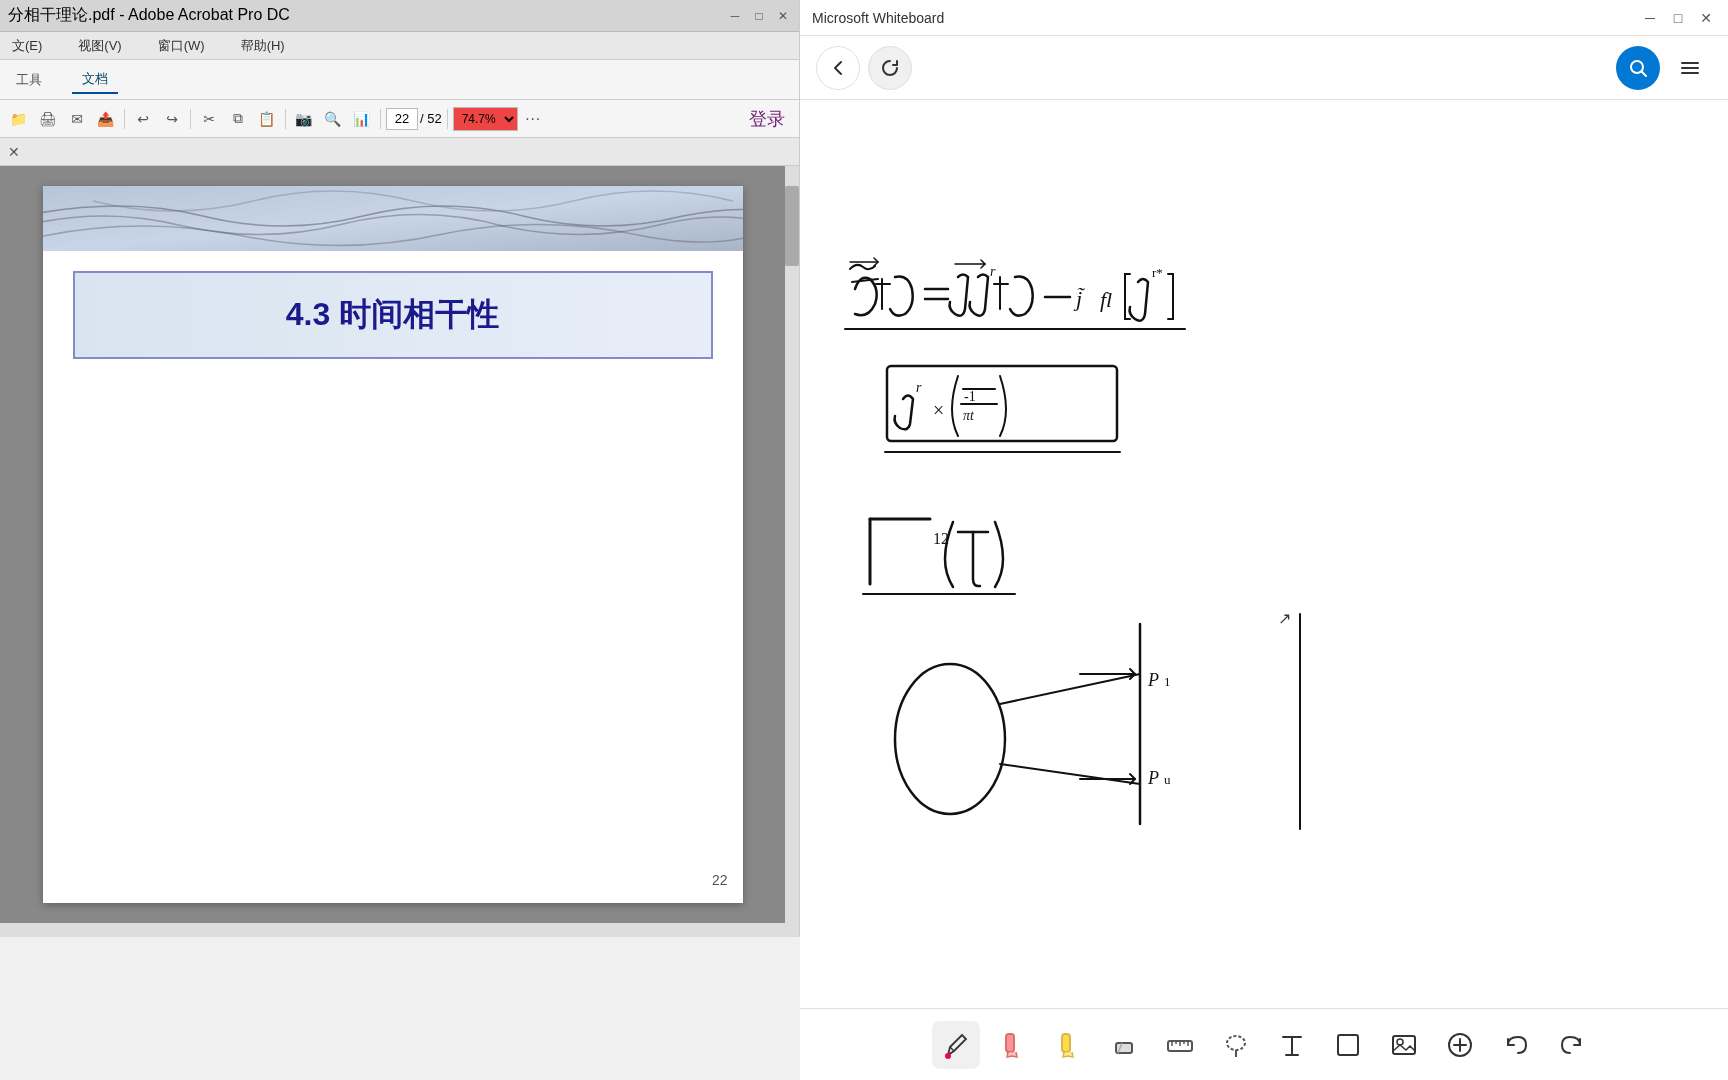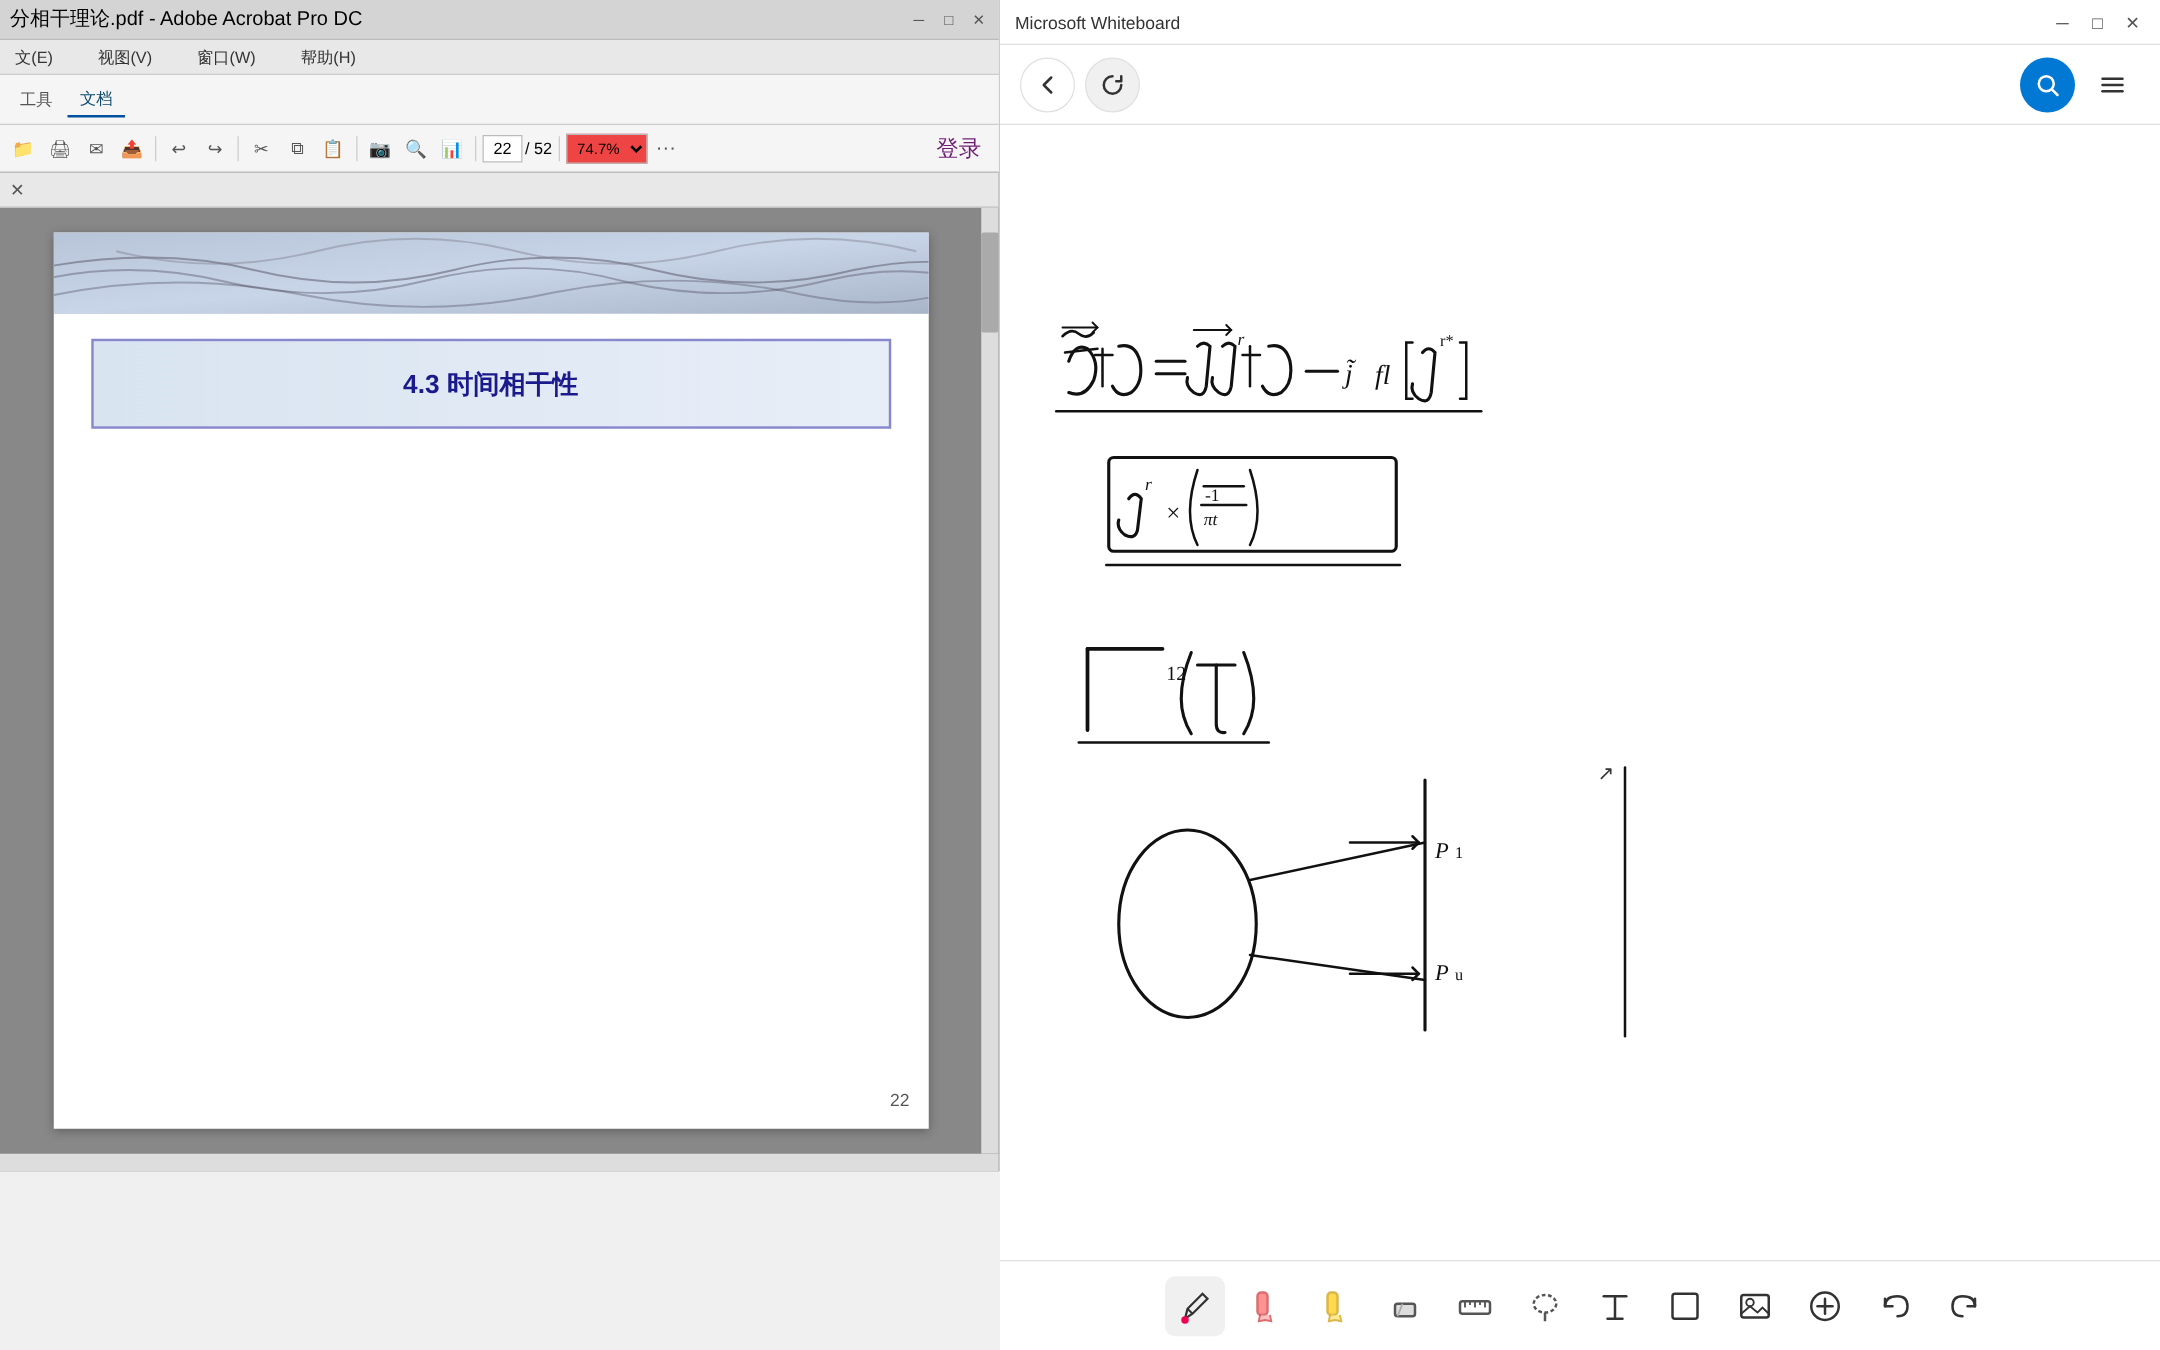--- a/index.html
+++ b/index.html
@@ -57,21 +57,21 @@
       padding: 2px 8px;
       cursor: pointer;
     }
 
     #acrobat-toolbar {
       height: 40px;
       background: #f5f5f5;
       display: flex;
       align-items: center;
       padding: 0 6px;
-      gap: 2px;
+      gap: 20px;
       border-bottom: 1px solid #ccc;
     }
 
     .toolbar-tab {
       font-size: 13px;
       color: #555;
       padding: 4px 10px;
       cursor: pointer;
     }
 
@@ -195,21 +195,21 @@
 
     #pdf-title-box {
       margin: 20px 30px;
       border: 2px solid #8888cc;
       background: linear-gradient(to right, #d8e4f0, #e8eef8);
       padding: 20px 40px;
       text-align: center;
     }
 
     #pdf-title-text {
-      font-size: 21px;
+      font-size: 32px;
       font-weight: bold;
       color: #1a1a8c;
     }
 
     #pdf-page-num {
       position: absolute;
       bottom: 15px;
       right: 15px;
       font-size: 14px;
       color: #555;

